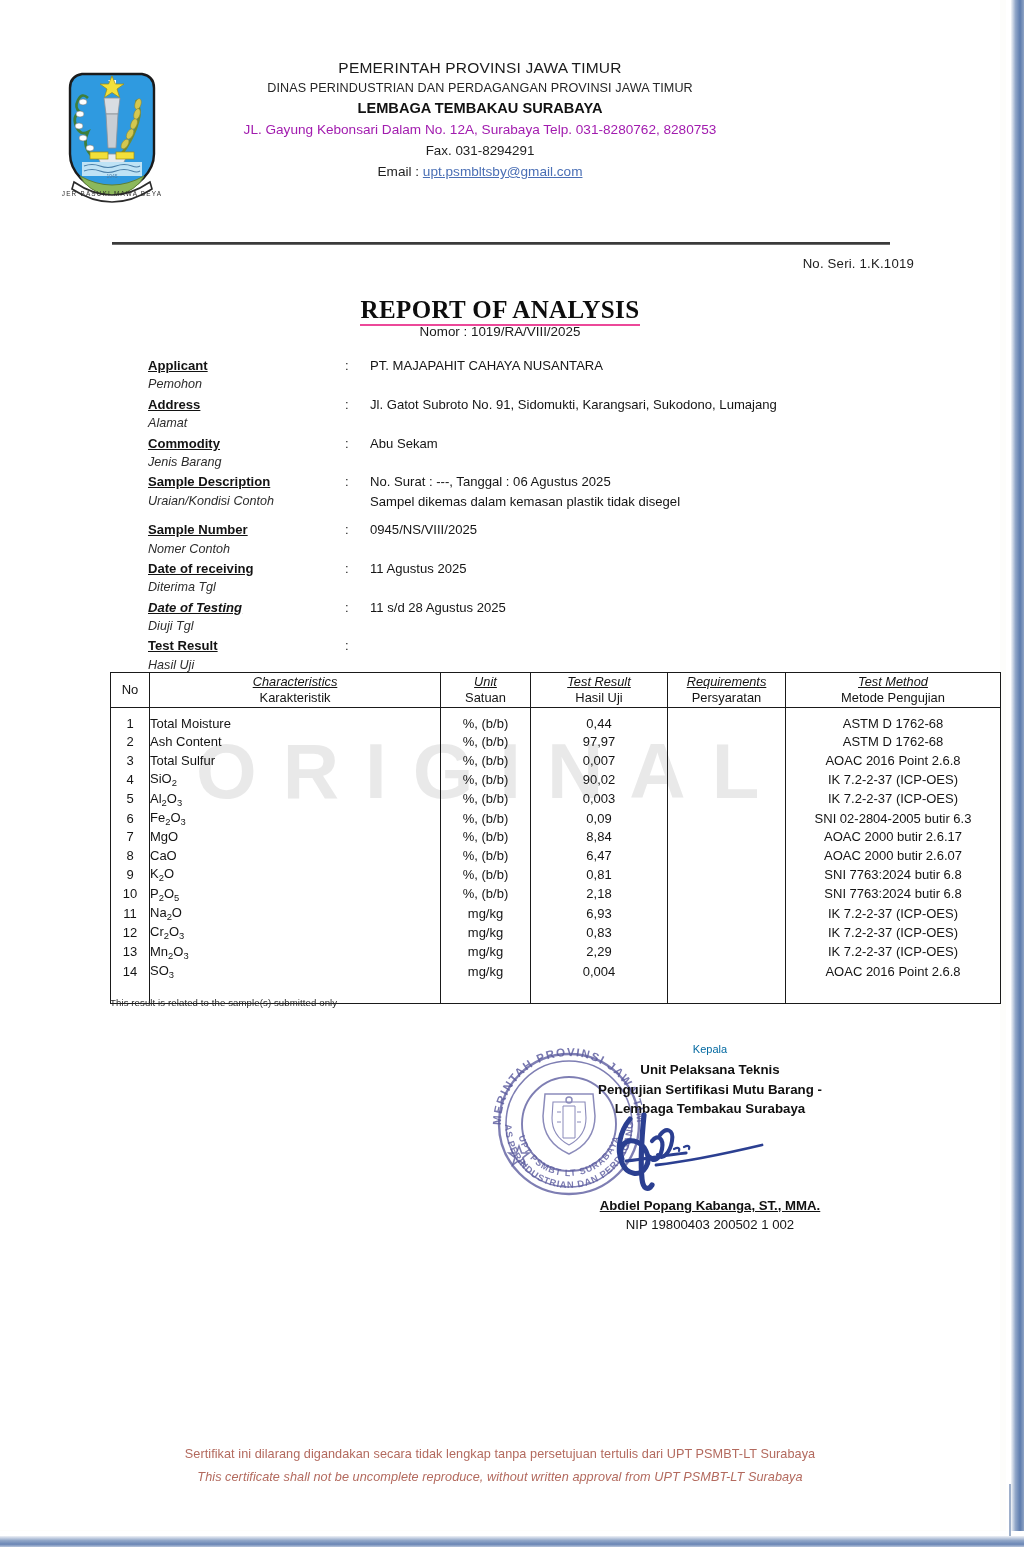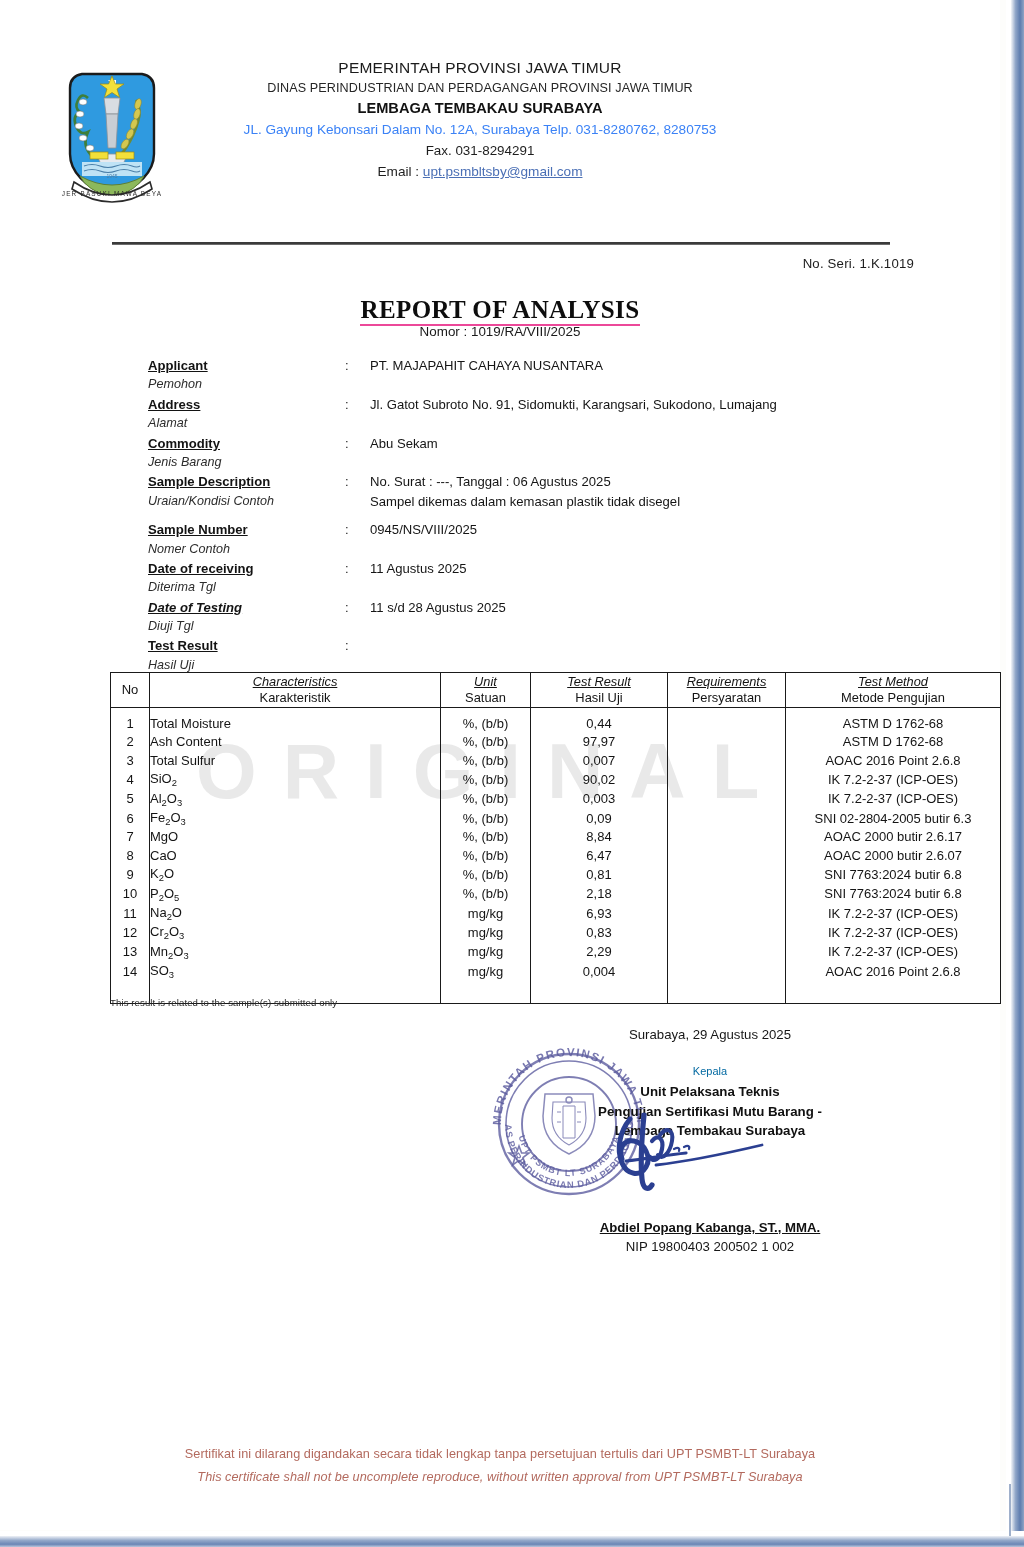--- a/index.html
+++ b/index.html
@@ -82,21 +82,21 @@
     line-height: 20px;
   }
   .hdr-l3, .hdr-l4 {
     font-size: 14.6px;
     font-weight: bold;
     color: #121212;
     line-height: 21px;
   }
   .hdr-l5 {
     font-size: 13.6px;
-    color: #3b82f6;
+    color: #a21caf;
     line-height: 21px;
   }
   .hdr-l6 {
     font-size: 13.4px;
     color: #1e1e1e;
     line-height: 21px;
   }
   .hdr-email {
     font-size: 13.6px;
     color: #1e1e1e;
@@ -636,21 +636,20 @@
         <path d="M62 56 L110 56 L112 78 Q112 104 86 116 Q60 104 60 78 Z"></path>
         <path d="M70 64 L102 64 L103 80 Q103 98 86 107 Q69 98 69 80 Z" stroke-width="1.1"></path>
         <path d="M80 68 L92 68 L92 100 L80 100 Z" stroke-width="1"></path>
         <path d="M74 74 L78 74 M94 74 L98 74 M74 84 L78 84 M94 84 L98 84" stroke-width="1"></path>
         <circle cx="86" cy="62" r="3"></circle>
       </g>
     </svg>
   </div>
 
   <div class="sigblock">
-    <div class="sig-place">Surabaya, 29 Agustus 2025</div>
     <div class="sig-kepala">Kepala</div>
     <div class="sig-unit">Unit Pelaksana Teknis</div>
     <div class="sig-unit">Pengujian Sertifikasi Mutu Barang -</div>
     <div class="sig-unit">Lembaga Tembakau Surabaya</div>
     <div class="sig-name">Abdiel Popang Kabanga, ST., MMA.</div>
     <div class="sig-nip">NIP 19800403 200502 1 002</div>
   </div>
 
   <div class="signature-ink">
     <svg viewBox="0 0 180 90" width="180" height="90">

